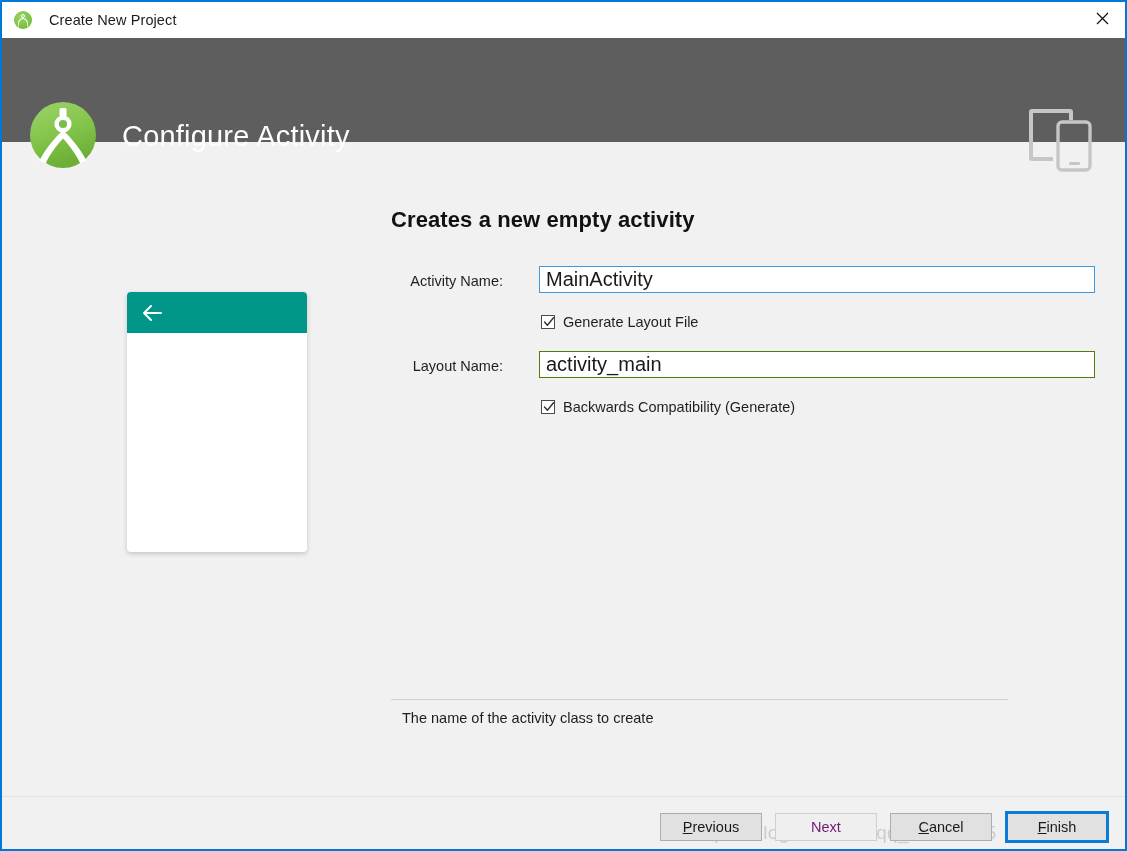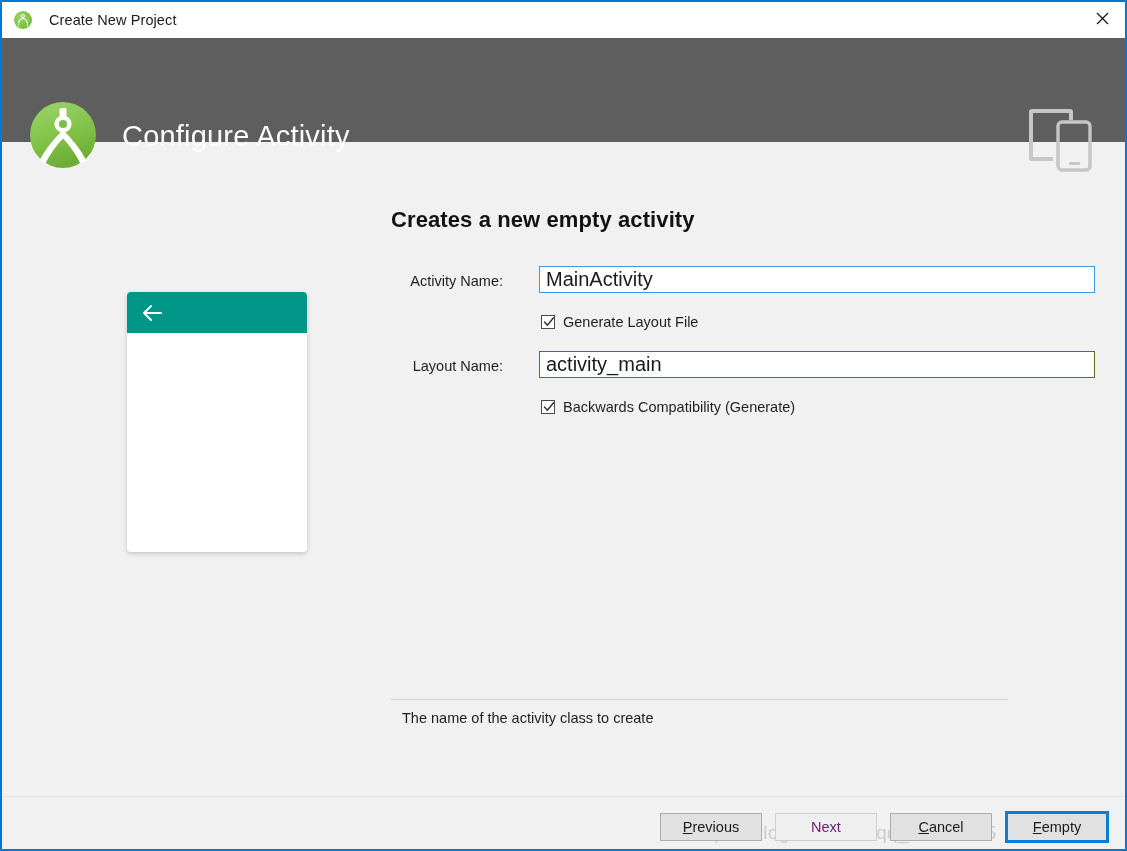--- a/index.html
+++ b/index.html
@@ -387,18 +387,18 @@
         </button>
       <button class="btn disabled">
           <span>Next</span>
         </button>
       <button class="btn">
           <span class="mn">C</span>
           <span>ancel</span>
         </button>
       <button class="btn default-btn">
           <span class="mn">F</span>
-          <span>empty</span>
+          <span>inish</span>
         </button>
     </div>
 
   </div>
 </div>
 
 </body></html>

